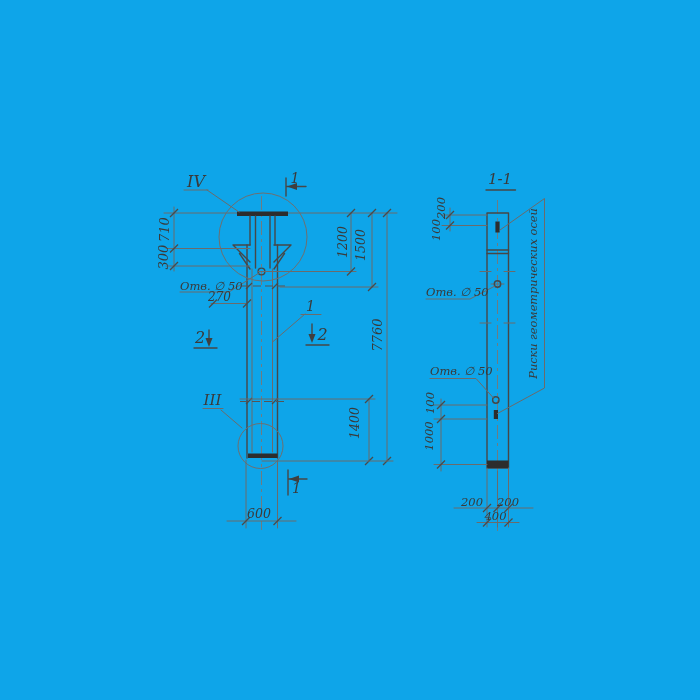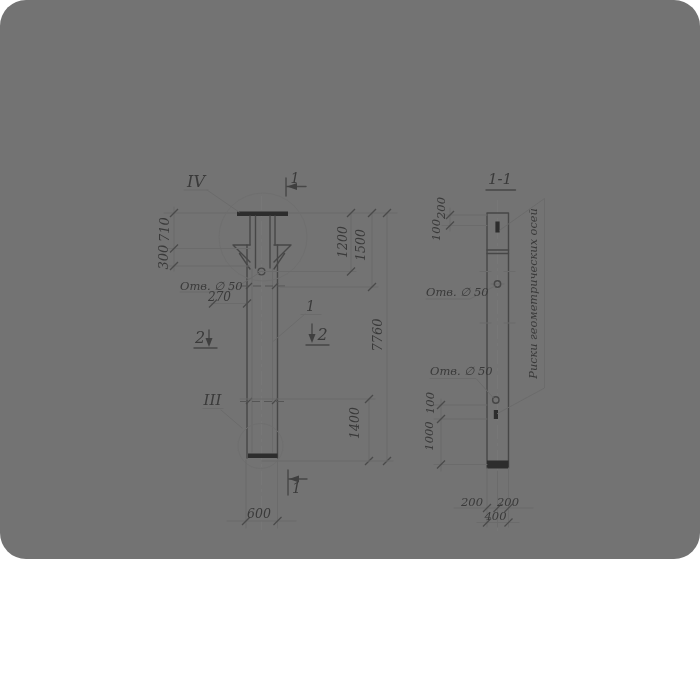--- a/index.html
+++ b/index.html
@@ -1,18 +1,18 @@
 <!DOCTYPE html>
 <html><head>
 <meta charset="utf-8">
 <style>
   html,body{margin:0;padding:0;background:#ffffff;}
   .canvas{
-    position:relative;width:700px;height:559px;background:#737373;
-    font-family:"DejaVu Serif", serif;overflow:hidden;border-radius:26px;
+    position:relative;width:700px;height:700px;background:#0ea5e9;
+    font-family:"DejaVu Serif", serif;overflow:hidden;
   }
   svg text{
     font-family:"DejaVu Serif", serif;
     font-style:italic;
     fill:#3a3a3a;
   }
   .struct{stroke:#474747;stroke-width:1.4;fill:none;stroke-linecap:round;}
   .thin{stroke:#6b6b6b;stroke-width:1;fill:none;stroke-linecap:round;}
   .tick{stroke:#4a4a4a;stroke-width:1.2;fill:none;}
   .fillblk{fill:#2d2d2d;stroke:none;}

